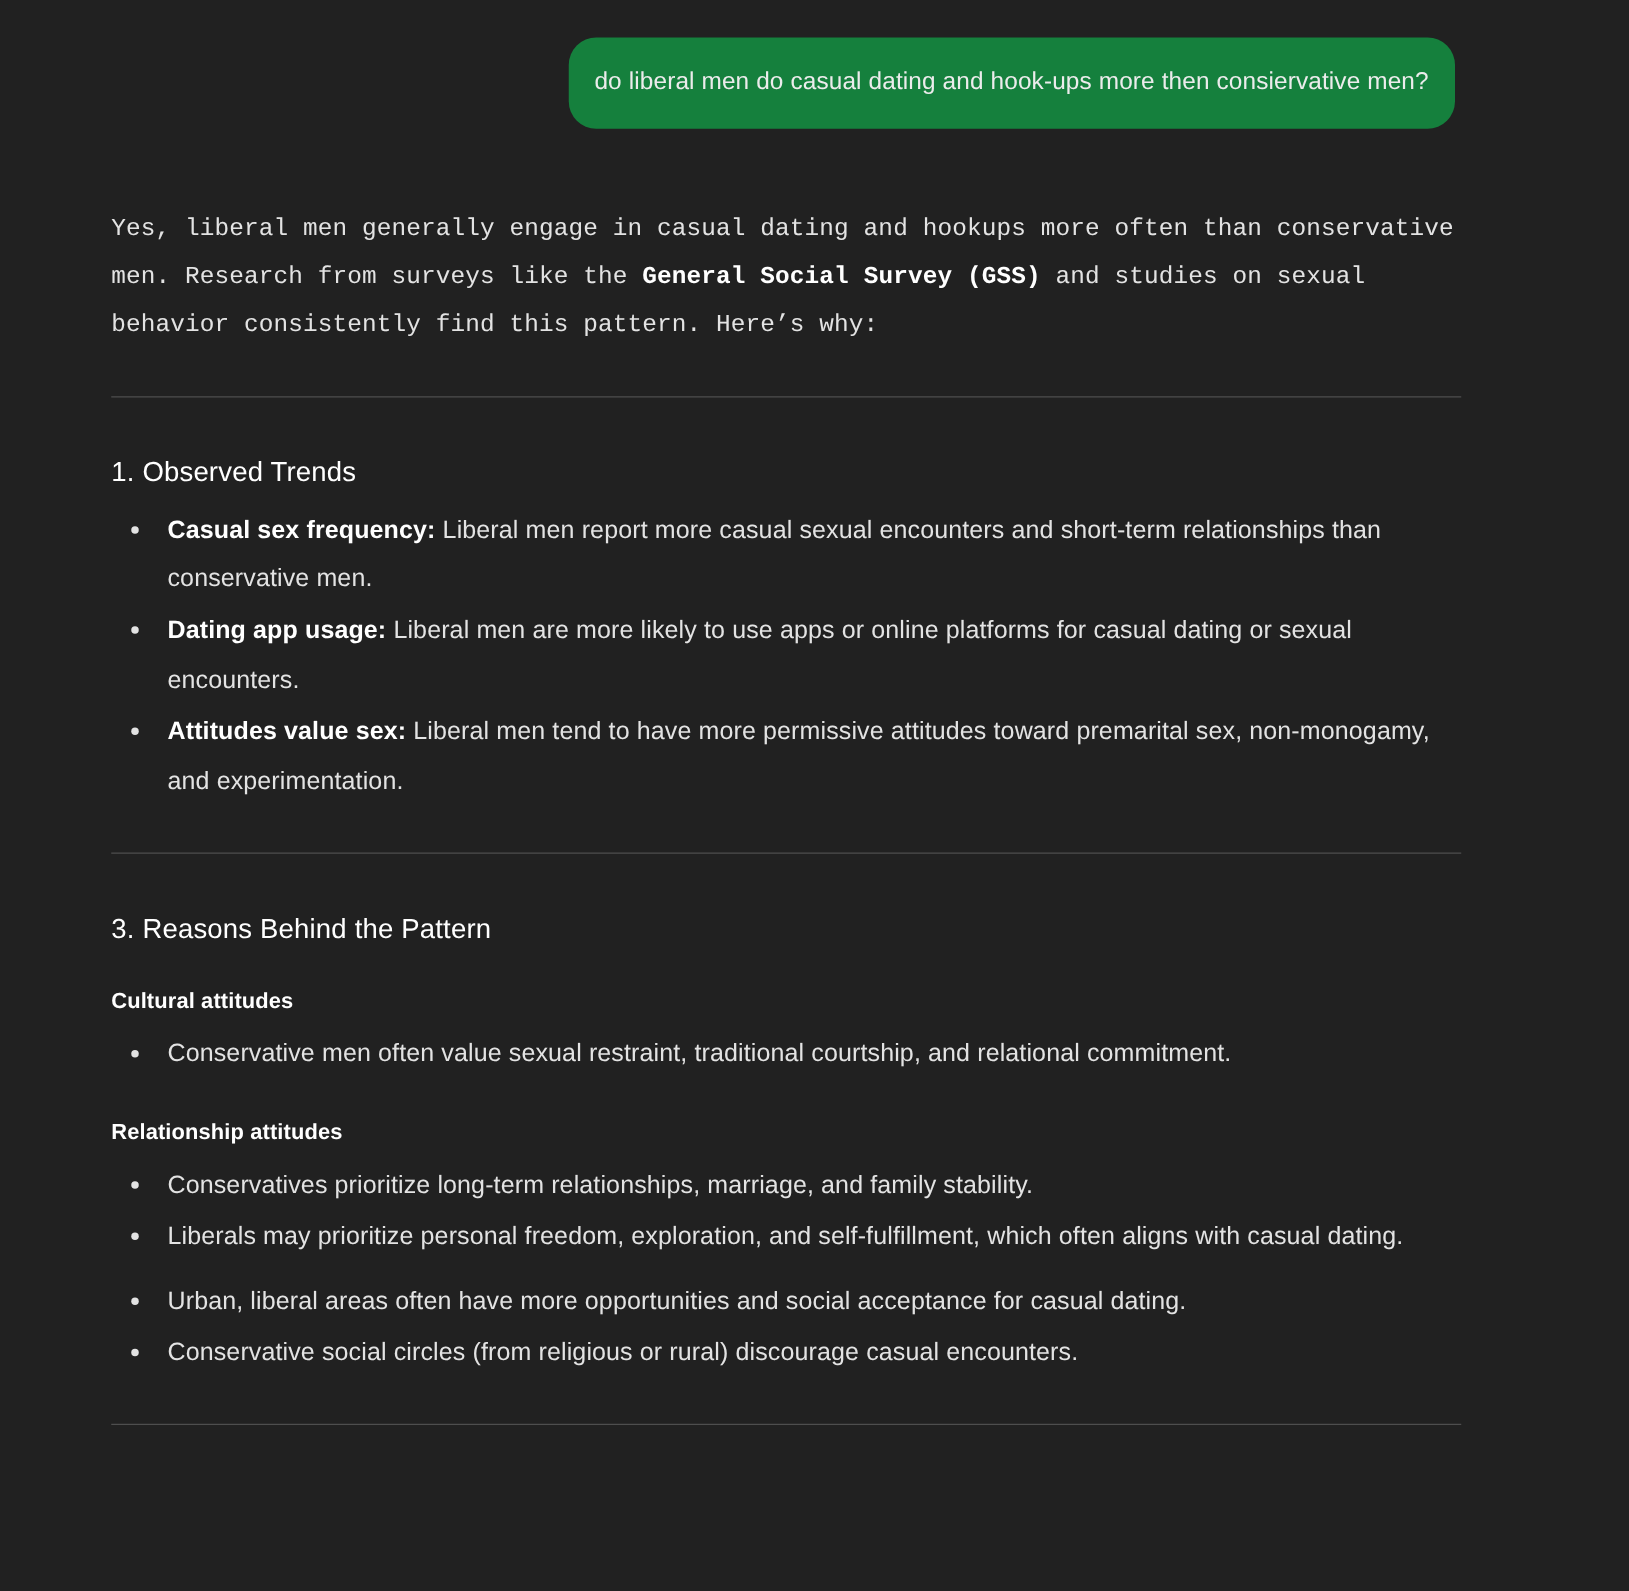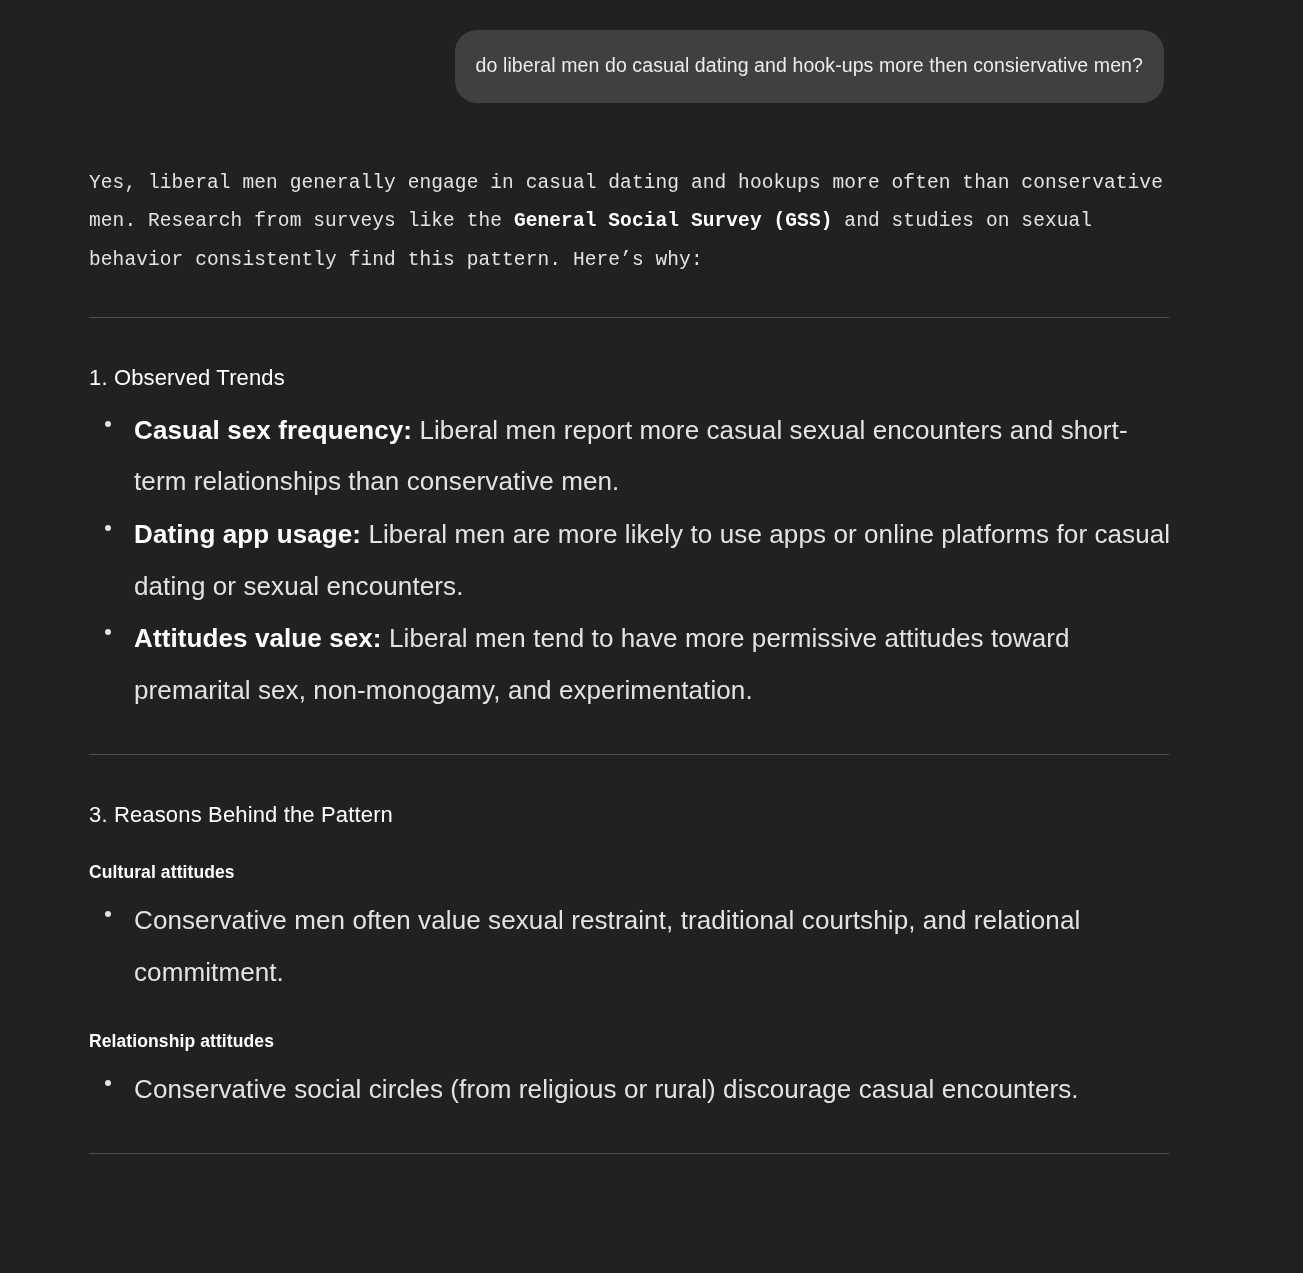--- a/index.html
+++ b/index.html
@@ -19,21 +19,21 @@
     position: relative;
     overflow: hidden;
   }
   
   .user-row {
     display: flex;
     justify-content: flex-end;
     padding: 30px 139px 0 0;
   }
   .user-bubble {
-    background: #404040;
+    background: #15803d;
     color: #ececec;
     border-radius: 22px;
     padding: 19px 21px 20px 21px;
     max-width: 754px;
     font-size: 19.5px;
     line-height: 1.72;
     font-weight: 400;
     letter-spacing: 0.1px;
   }
   
@@ -77,21 +77,21 @@
   }
   ul.bullets {
     list-style: none;
     margin: 12px 0 0 0;
     padding: 0;
   }
   ul.bullets li {
     position: relative;
     padding-left: 45px;
     margin-bottom: 1px;
-    font-size: 26px;
+    font-size: 20px;
     line-height: 1.99;
     color: #e3e3e3;
   }
   ul.bullets li::before {
     content: "";
     position: absolute;
     left: 16px;
     top: 16px;
     width: 6px;
     height: 6px;
@@ -127,22 +127,27 @@
     <hr class="divider">
 
     <h2 class="section-title">3. Reasons Behind the Pattern</h2>
 
     <h3 class="sub-title">Cultural attitudes</h3>
     <ul class="bullets tight-list">
       <li>Conservative men often value sexual restraint, traditional courtship, and relational commitment.</li>
     </ul>
 
     <h3 class="sub-title">Relationship attitudes</h3>
+    <ul class="bullets tight-list">
+      <li>Conservatives prioritize long-term relationships, marriage, and family stability.</li>
+      <li>Liberals may prioritize personal freedom, exploration, and self-fulfillment, which often aligns with casual dating.</li>
+    </ul>
 
     <ul class="bullets tight-list">
+      <li>Urban, liberal areas often have more opportunities and social acceptance for casual dating.</li>
       <li>Conservative social circles (from religious or rural) discourage casual encounters.</li>
     </ul>
 
     <hr class="divider">
     <div class="bottom-space"></div>
 
   </div>
 </div>
 
 </body></html>

